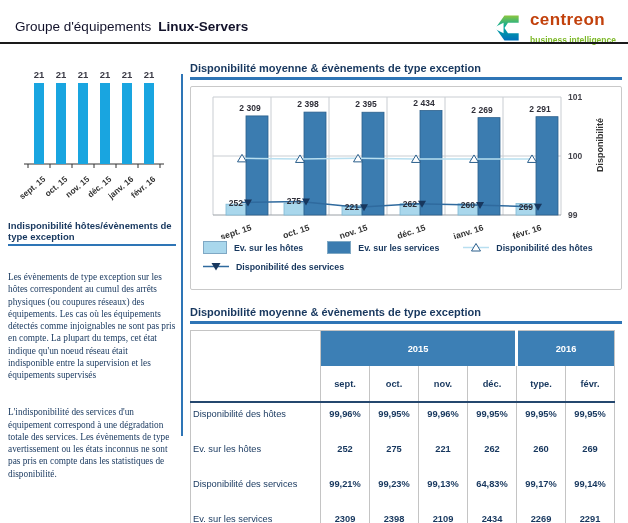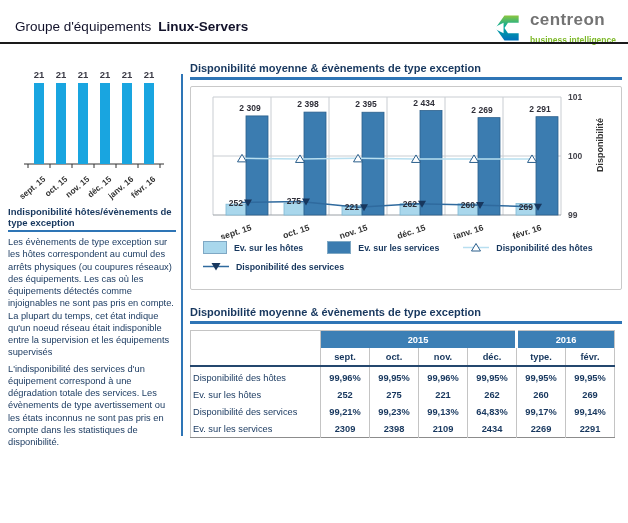--- a/index.html
+++ b/index.html
@@ -4,47 +4,47 @@
 <style>
   html,body{margin:0;padding:0;background:#fff;}
   body{font-family:"Liberation Sans",sans-serif;color:#17375E;}
   #page{position:relative;width:628px;height:523px;background:#fff;overflow:hidden;}
 
   
   .header-title{position:absolute;top:19px;left:15px;font-size:13.5px;color:#12122a;}
   .header-title .bold{font-weight:bold;margin-left:7px;}
   .logo{position:absolute;top:11px;right:12px;display:flex;align-items:center;gap:6px;}
   .logo-text{display:flex;flex-direction:column;align-items:flex-start;line-height:1;}
-  .logo-name{font-size:17px;font-weight:bold;color:#737373;letter-spacing:.4px;}
+  .logo-name{font-size:17px;font-weight:bold;color:#c2410c;letter-spacing:.4px;}
   .logo-sub{font-size:8.5px;color:#7DB928;font-weight:bold;margin-top:8px;}
   .header-rule{position:absolute;top:42px;left:0;width:628px;height:2px;background:#1a1a1a;}
 
   
   .sidebar{position:absolute;left:8px;top:62px;width:168px;}
   .side-title{font-size:10.3px;font-weight:bold;color:#17375E;border-bottom:3px solid #2E75B6;padding-bottom:2px;}
   #res-svg{display:block;margin-top:4px;}
-  .note-title{font-size:9.5px;font-weight:bold;color:#17375E;border-bottom:2.5px solid #2E75B6;padding-bottom:2px;}
-  .note-body{font-size:9.3px;line-height:1.32;margin-top:4px;color:#17375E;}
+  .note-title{font-size:9.5px;font-weight:bold;color:#17375E;border-bottom:2.5px solid #2E75B6;padding-bottom:2px;margin-top:14px;}
+  .note-body{font-size:9.3px;line-height:1.32;margin-top:25px;color:#17375E;font-family:Liberation Serif, serif;}
 
   .divider{position:absolute;left:181px;top:74px;width:2px;height:362px;background:#2E75B6;}
 
   
   .main{position:absolute;left:190px;top:62px;width:432px;}
   .section-title{font-size:11px;font-weight:bold;color:#17375E;border-bottom:3px solid #2E75B6;padding-bottom:3px;}
   .chart-box{margin-top:6px;border:1px solid #C9C9C9;border-radius:2px;height:202px;background:#fff;}
   #combo-svg{display:block;}
   .legend{display:flex;flex-wrap:wrap;align-items:center;padding-left:12px;column-gap:24px;row-gap:7px;font-size:8.8px;font-weight:bold;color:#17375E;margin-top:2px;}
   .legend-item{display:flex;align-items:center;gap:7px;}
   .swatch{width:22px;height:11px;border:1px solid #7FA8C4;display:inline-block;}
   .table-title{margin-top:16px;}
 
   
   #stats-table{border-collapse:collapse;margin-top:6px;width:424px;font-size:9.3px;table-layout:fixed;
     border:1px solid #C4C4C4;border-bottom:1px solid #8C8C8C;}
-  #stats-table th,#stats-table td{padding:1px 2px;height:15px;}
+  #stats-table th,#stats-table td{padding:10px 2px;height:15px;}
   th.corner{border-bottom:2px solid #24476E;}
   th.year{background:#3C7FB5;color:#fff;font-weight:bold;text-align:center;height:14px;border-left:1px solid #C4C4C4;}
   th.year.gap{border-left:3px solid #fff;}
   th.month{font-weight:bold;color:#17375E;border-left:1px solid #C4C4C4;border-bottom:2px solid #24476E;}
   td.rowlabel{text-align:left;padding-left:4px;color:#17375E;}
   td.val{text-align:center;font-weight:bold;color:#17375E;border-left:1px solid #C4C4C4;}
   #t-body tr:first-child td{padding-top:3px;}
 
   
   svg text{font-family:"Liberation Sans",sans-serif;}

